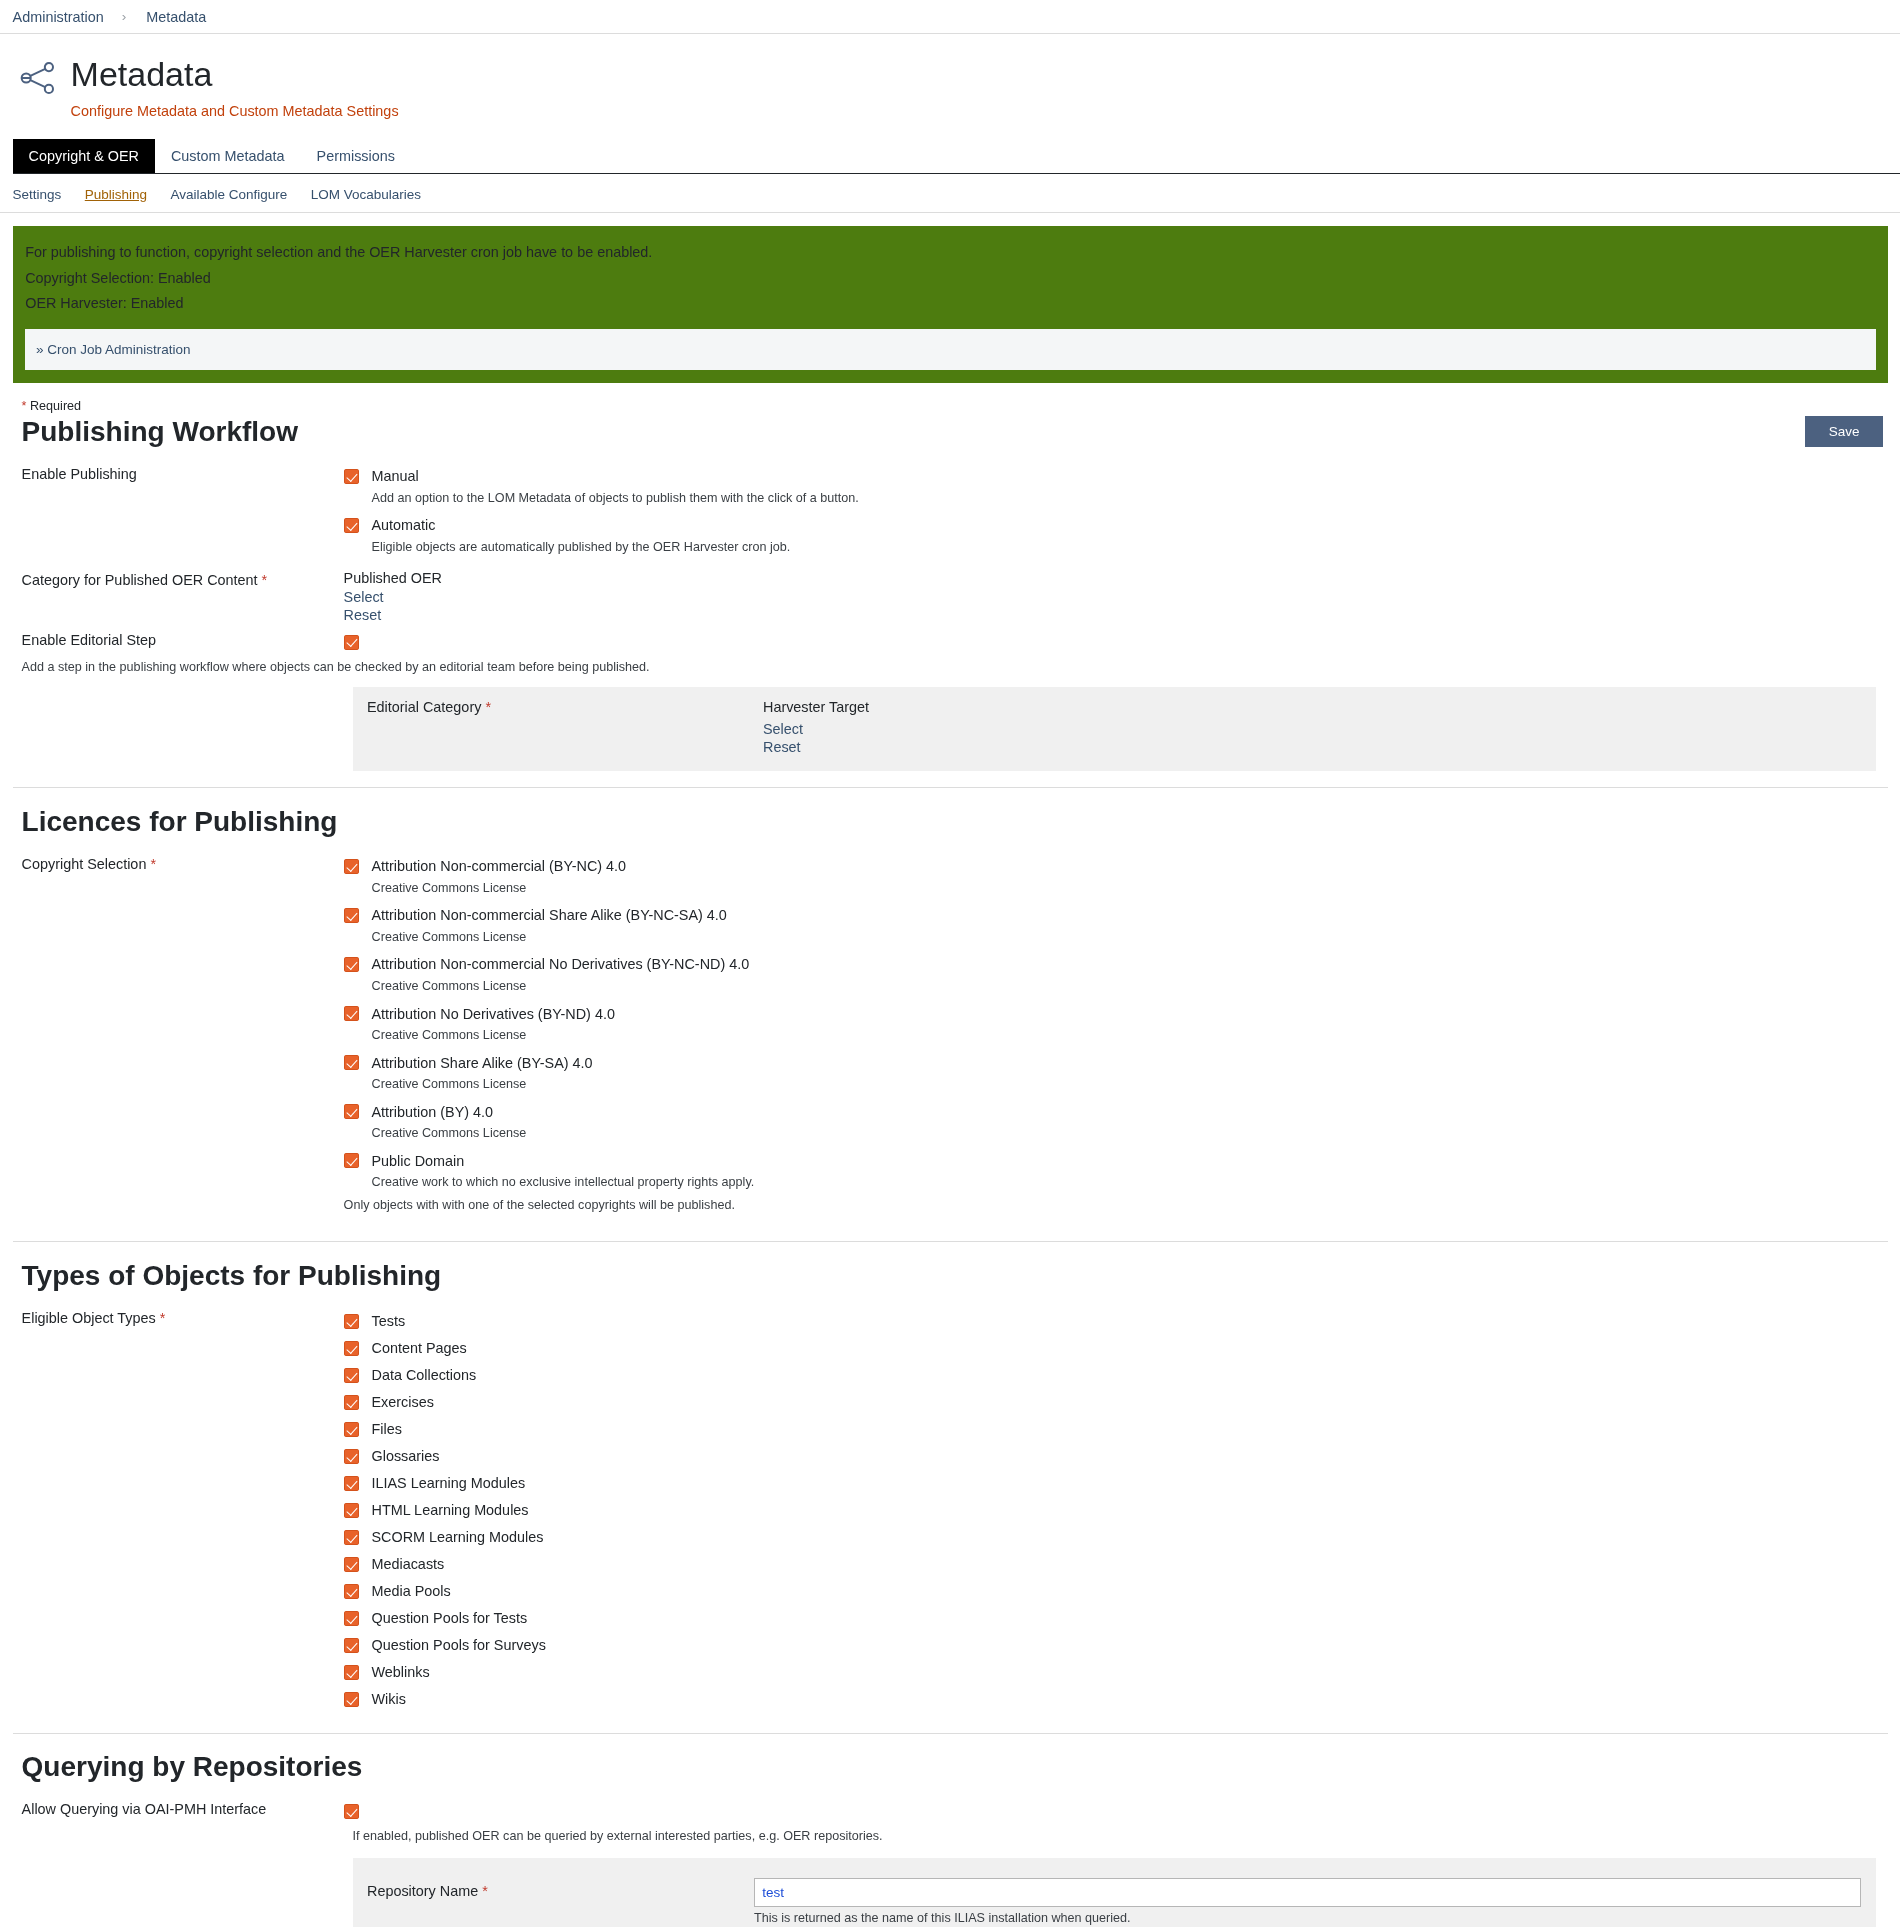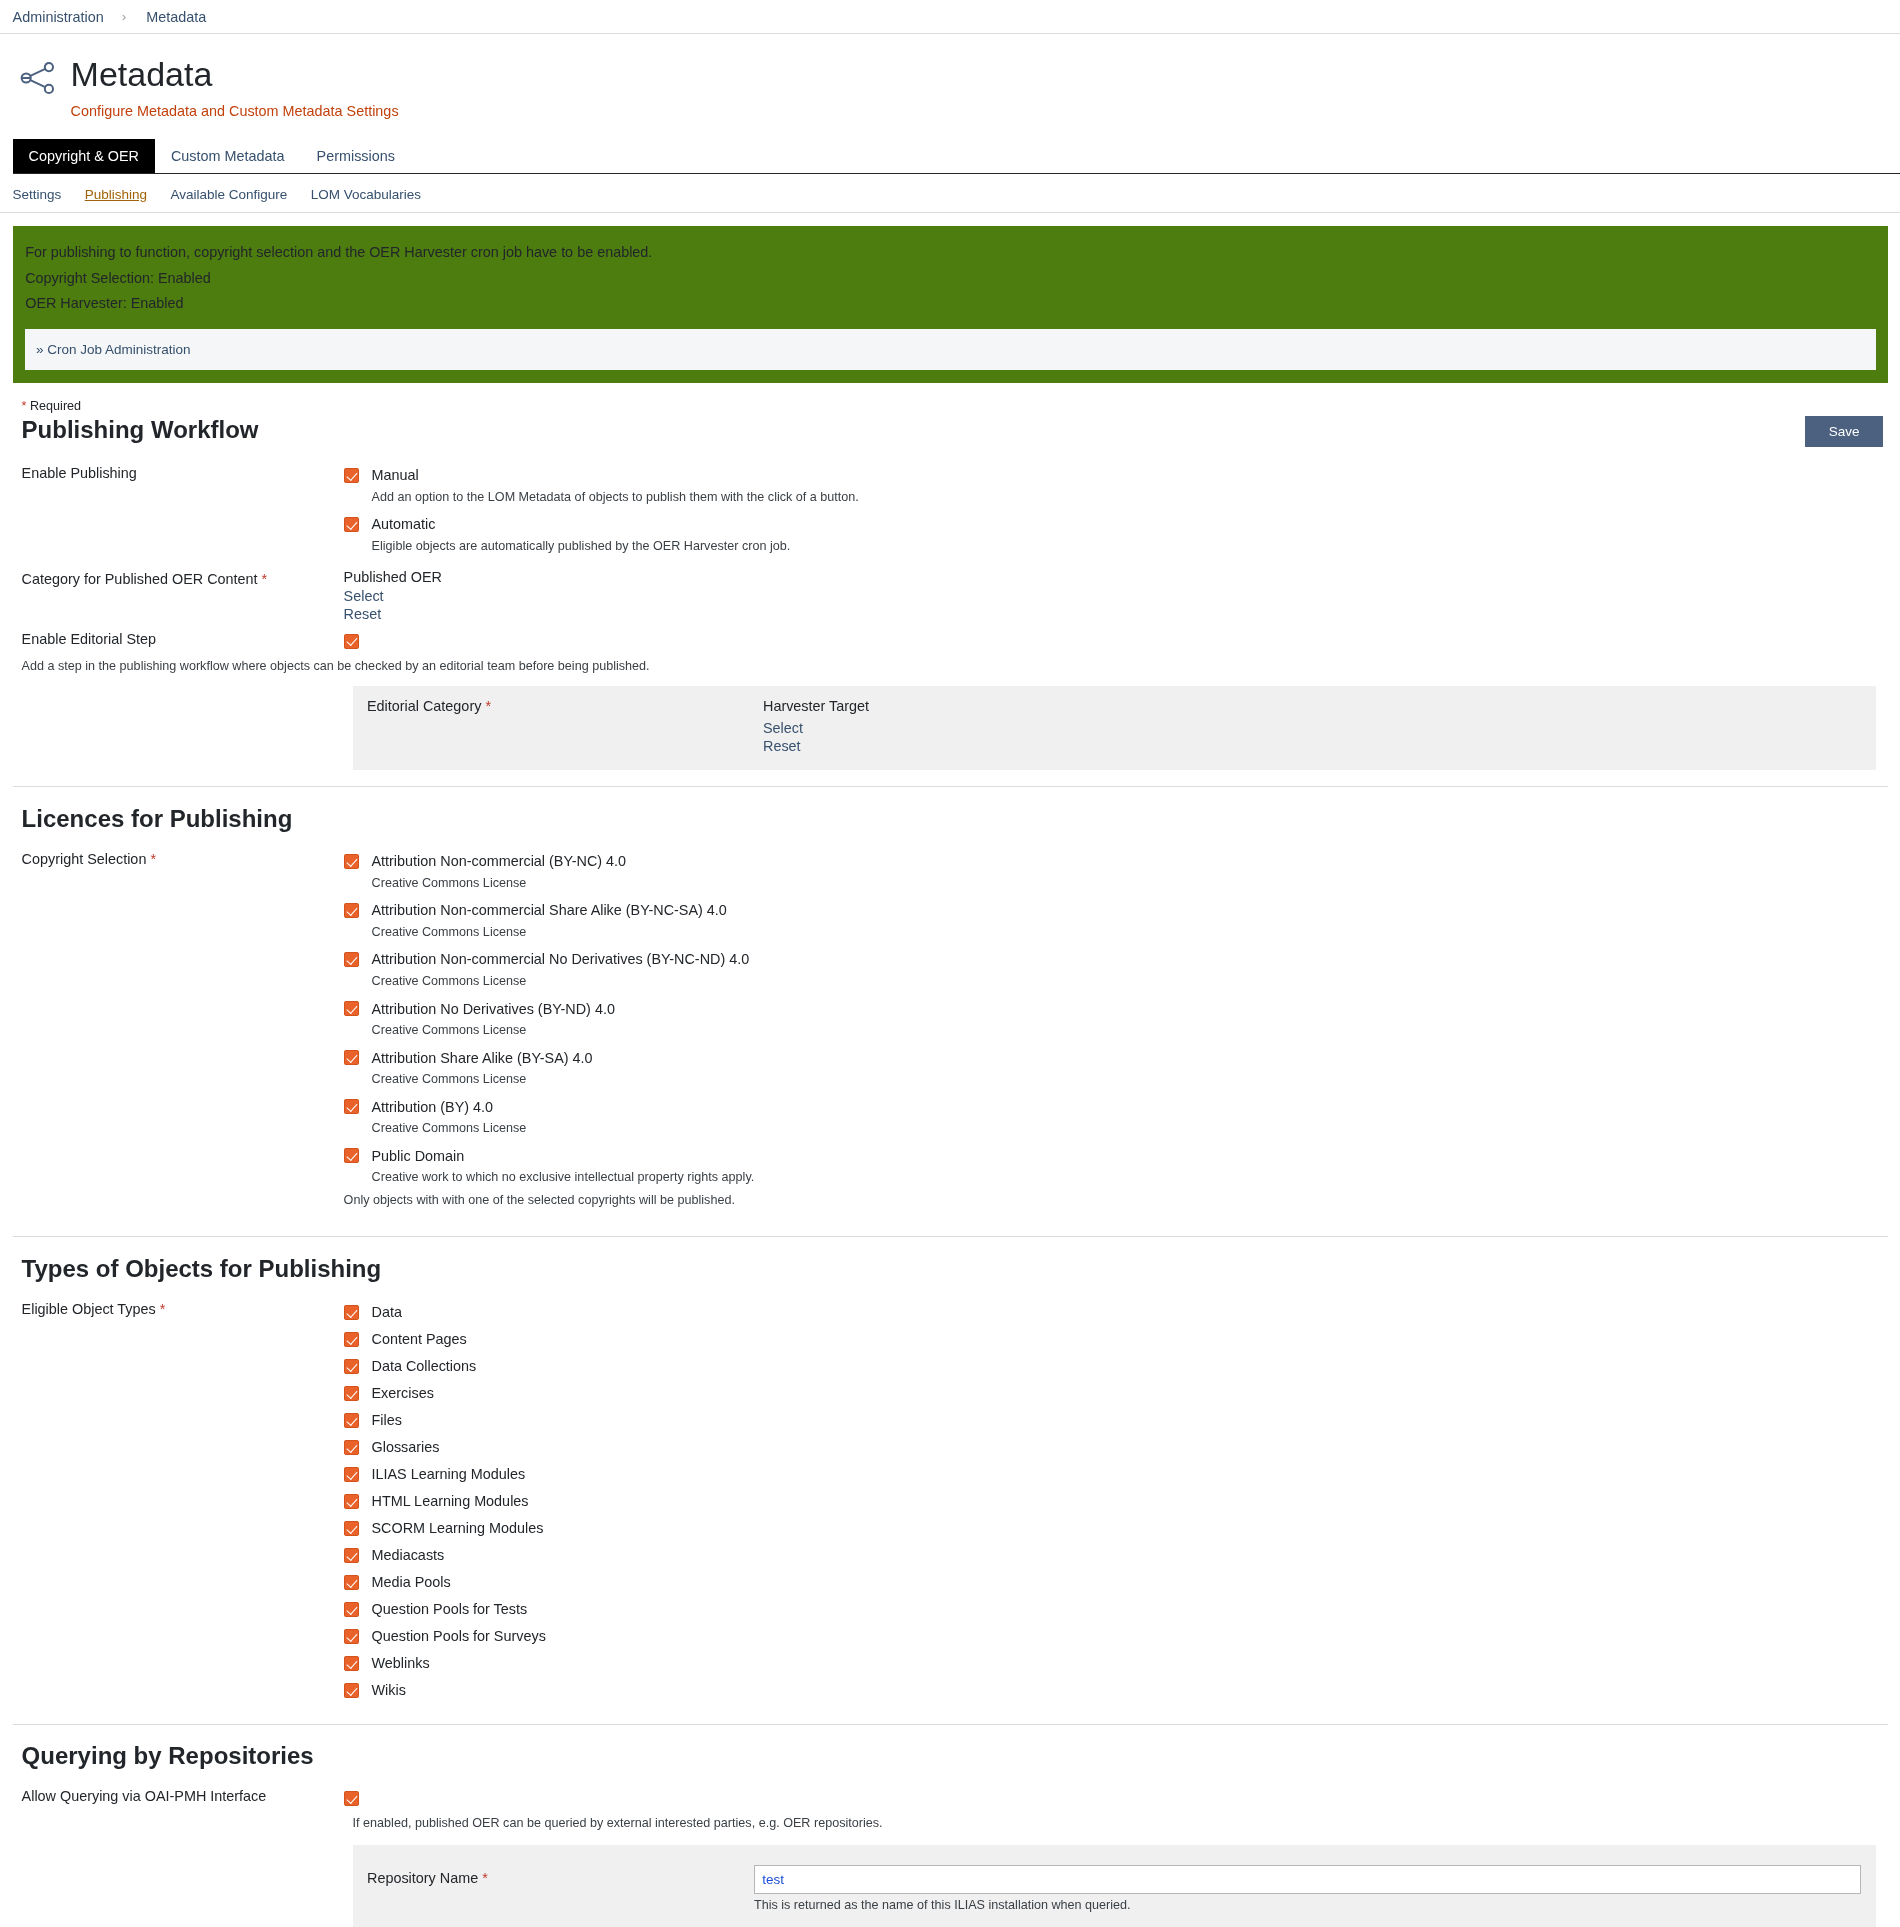--- a/index.html
+++ b/index.html
@@ -121,21 +121,21 @@
     position: relative;
     padding: 0 12.6px;
   }
   .section-head {
     display: flex;
     align-items: flex-start;
     justify-content: space-between;
     padding: 3.6px 5.4px 12.6px 9px;
   }
   .section-title {
-    font-size: 24px;
+    font-size: 28px;
     font-weight: bold;
     color: #22262a;
   }
   .hr {
     border: none;
     border-top: 0.9px solid #dcdcdc;
     margin: 16px 12.6px 14.4px 12.6px;
   }
 
   .save-btn {
@@ -437,21 +437,21 @@
     </div>
 
     <div class="row">
       <div class="row-label">
         <span>Eligible Object Types</span>
         <span class="req-star">*</span>
       </div>
       <div class="row-field">
         <div class="check-line" style="min-height:27px">
             <span class="cb"></span>
-            <span class="cb-label">Data</span>
+            <span class="cb-label">Tests</span>
           </div>
         <div class="check-line" style="min-height:27px">
             <span class="cb"></span>
             <span class="cb-label">Content Pages</span>
           </div>
         <div class="check-line" style="min-height:27px">
             <span class="cb"></span>
             <span class="cb-label">Data Collections</span>
           </div>
         <div class="check-line" style="min-height:27px">

